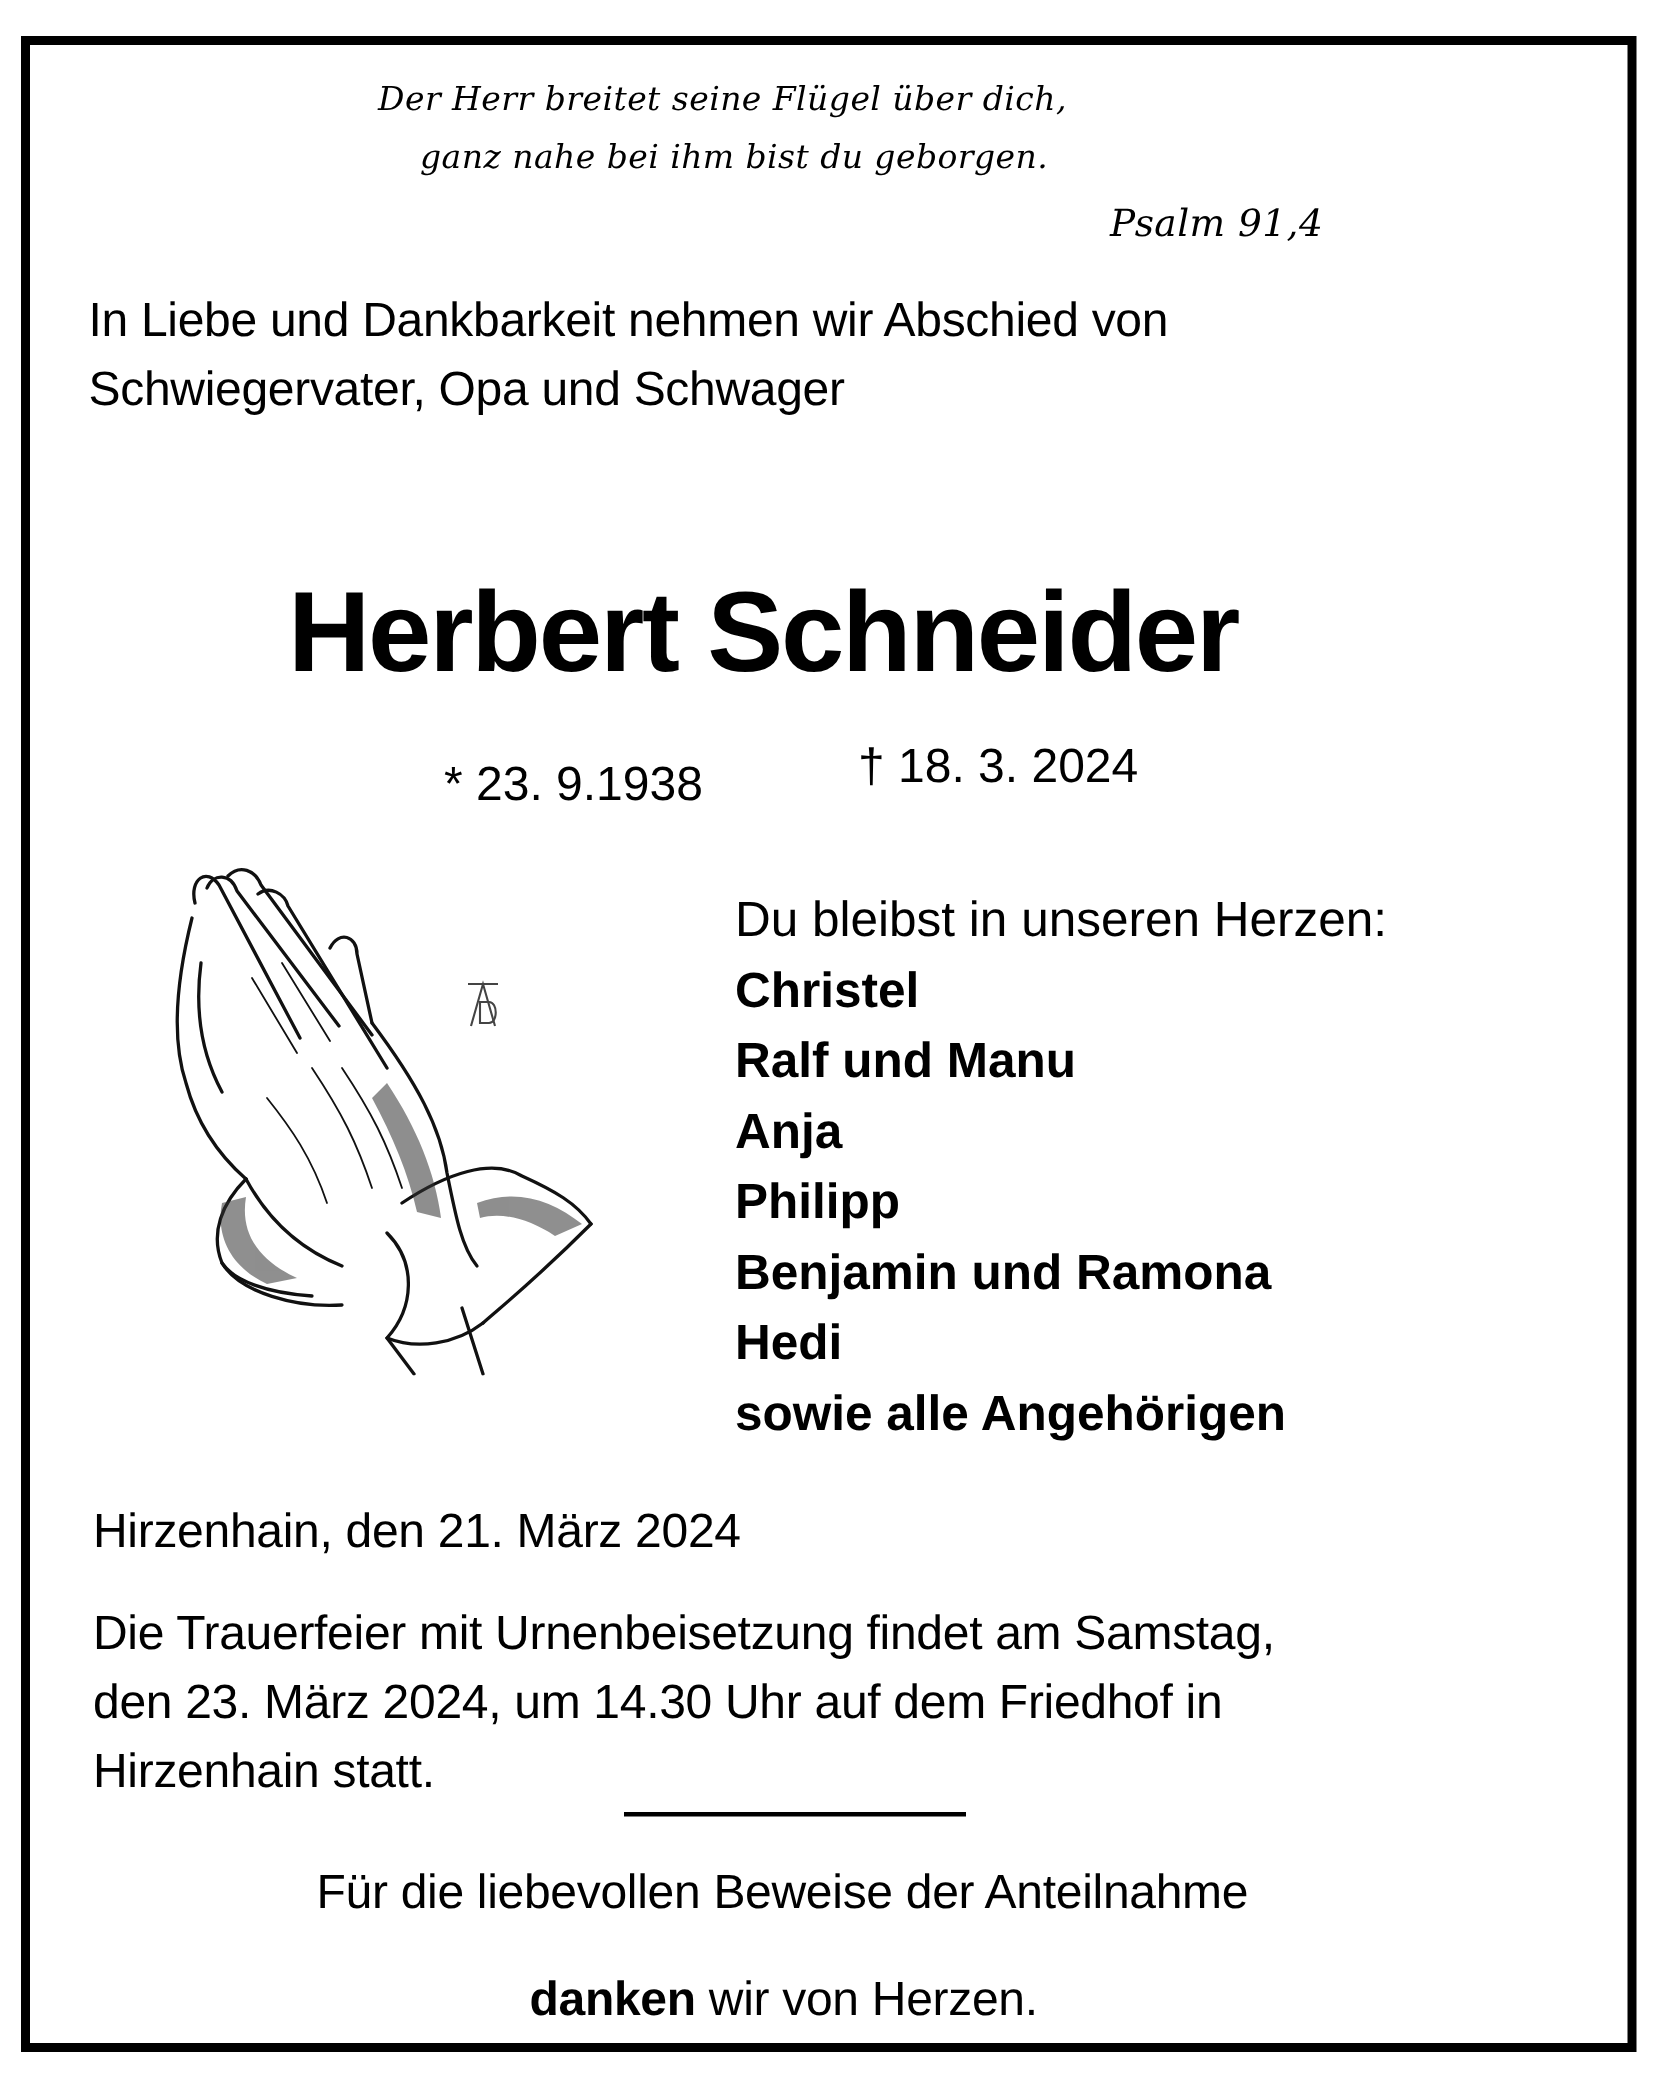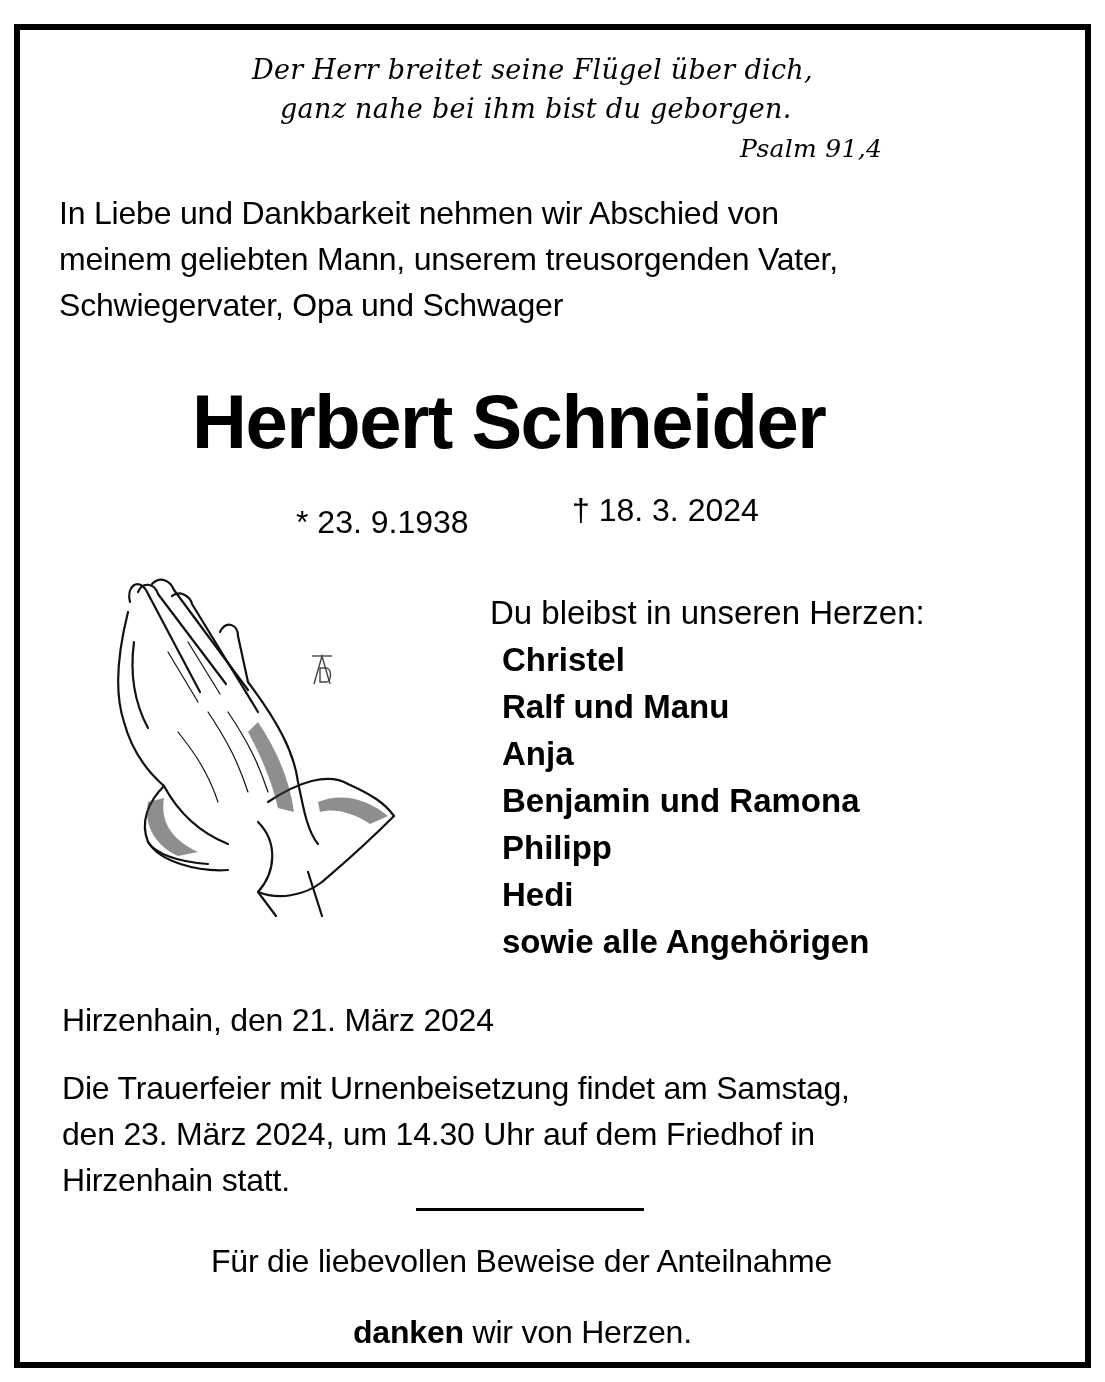--- a/index.html
+++ b/index.html
@@ -1,39 +1,38 @@
 <!DOCTYPE html>
 <html><head>
 <meta charset="utf-8">
 <style>
   html, body { margin:0; padding:0; background:#ffffff; }
   body { width:1105px; height:1382px; position:relative; overflow:hidden; color:#000; font-family:"Liberation Sans", "DejaVu Sans", sans-serif; }
   .frame { position:absolute; left:14px; top:24px; width:1065px; height:1332px; border:6px solid #000; }
   .abs { position:absolute; white-space:nowrap; }
-  .verse { font-family:"DejaVu Serif", "Liberation Serif", serif; font-style:italic; font-size:27px; letter-spacing:0.3px; }
+  .verse { font-family:"DejaVu Serif", "Liberation Serif", serif; font-style:italic; font-size:22px; letter-spacing:0.3px; }
   .body-text { font-size:32px; line-height:46px; letter-spacing:-0.2px; }
   .name { font-size:76px; font-weight:bold; letter-spacing:-1.5px;text-align:center; }
   .dates { font-size:32px; }
   .mourners { font-size:33px; line-height:47px; }
-  .mourners .b { font-weight:bold;margin-left:12px; }
+  .mourners .b { font-weight:bold; }
   .rule { position:absolute; left:416px; top:1208px; width:228px; height:3px; background:#000; }
   .hands { position:absolute; left:108px; top:572px; width:290px; height:345px; }
 </style>
 </head>
 <body>
 
 <div class="frame"></div>
 
 <div class="abs verse" style="left:252px; top:54px;">Der Herr breitet seine Flügel über dich,</div>
 <div class="abs verse" style="left:280px; top:93px;">ganz nahe bei ihm bist du geborgen.</div>
 <div class="abs verse" style="left:740px; top:134px; font-size:25px;">Psalm 91,4</div>
 
 <div class="abs body-text" style="left:59px; top:190px;">
   <div>In Liebe und Dankbarkeit nehmen wir Abschied von</div>
-  <div>meinem geliebten Mann, unserem treusorgenden Vater,</div>
   <div>Schwiegervater, Opa und Schwager</div>
 </div>
 
 <div class="abs name" style="left:192px; top:378px;">Herbert Schneider</div>
 
 <div class="abs dates" style="left:296px; top:504px;">* 23. 9.1938</div>
 <div class="abs dates" style="left:572px; top:492px;">† 18. 3. 2024</div>
 
 <svg class="hands" viewBox="0 0 290 345" xmlns="http://www.w3.org/2000/svg">
   <g fill="none" stroke="#111" stroke-width="2.2" stroke-linecap="round" stroke-linejoin="round">
@@ -76,22 +75,22 @@
     <path d="M204 84 L224 84"></path>
     <path d="M212 96 L212 110 L218 110 C224 110 224 96 218 96 Z"></path>
   </g>
 </svg>
 
 <div class="abs mourners" style="left:490px; top:589px;">
   <div>Du bleibst in unseren Herzen:</div>
   <div class="b">Christel</div>
   <div class="b">Ralf und Manu</div>
   <div class="b">Anja</div>
+  <div class="b">Philipp</div>
   <div class="b">Benjamin und Ramona</div>
-  <div class="b">Philipp</div>
   <div class="b">Hedi</div>
   <div class="b">sowie alle Angehörigen</div>
 </div>
 
 <div class="abs body-text" style="left:62px; top:997px;">Hirzenhain, den 21. März 2024</div>
 
 <div class="abs body-text" style="left:62px; top:1065px;">
   <div>Die Trauerfeier mit Urnenbeisetzung findet am Samstag,</div>
   <div>den 23. März 2024, um 14.30 Uhr auf dem Friedhof in</div>
   <div>Hirzenhain statt.</div>

